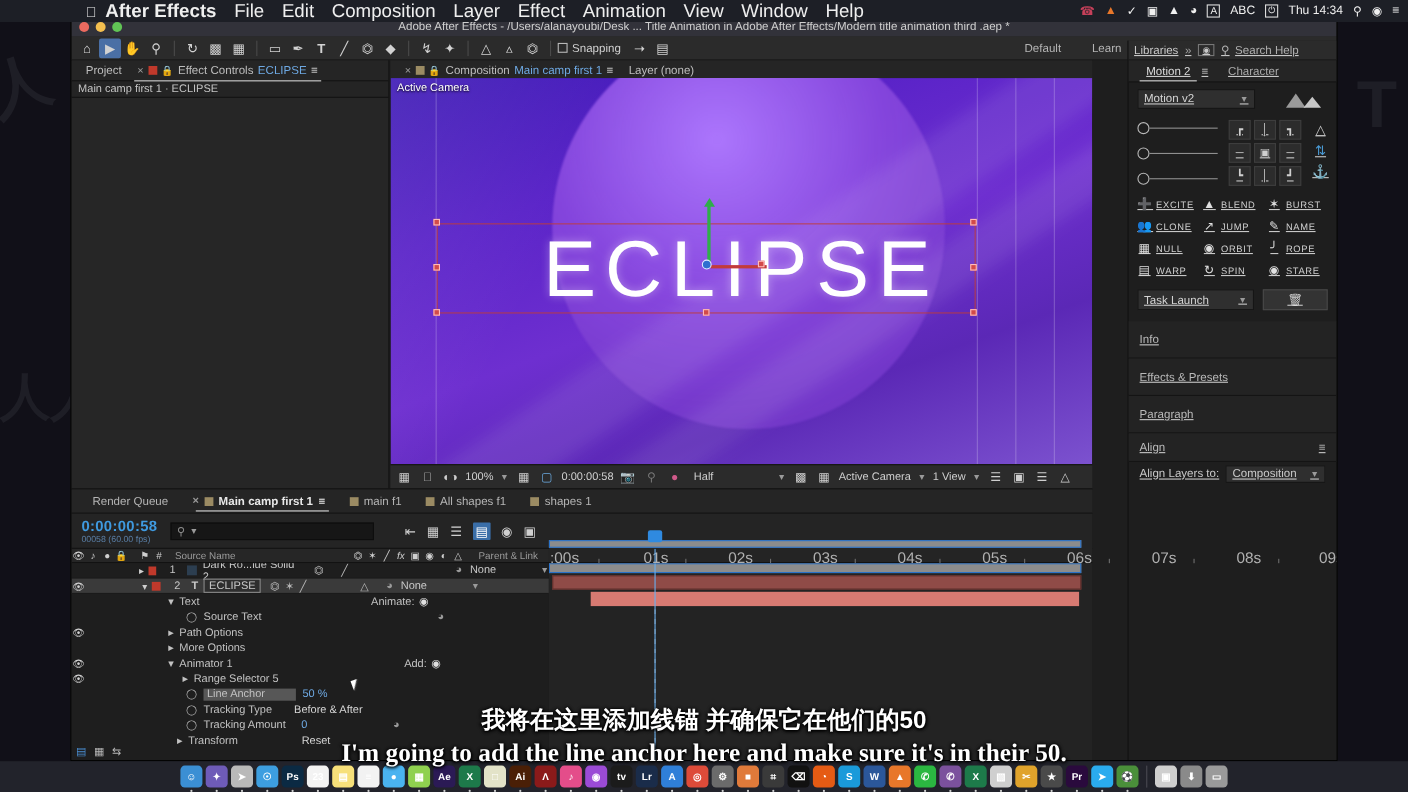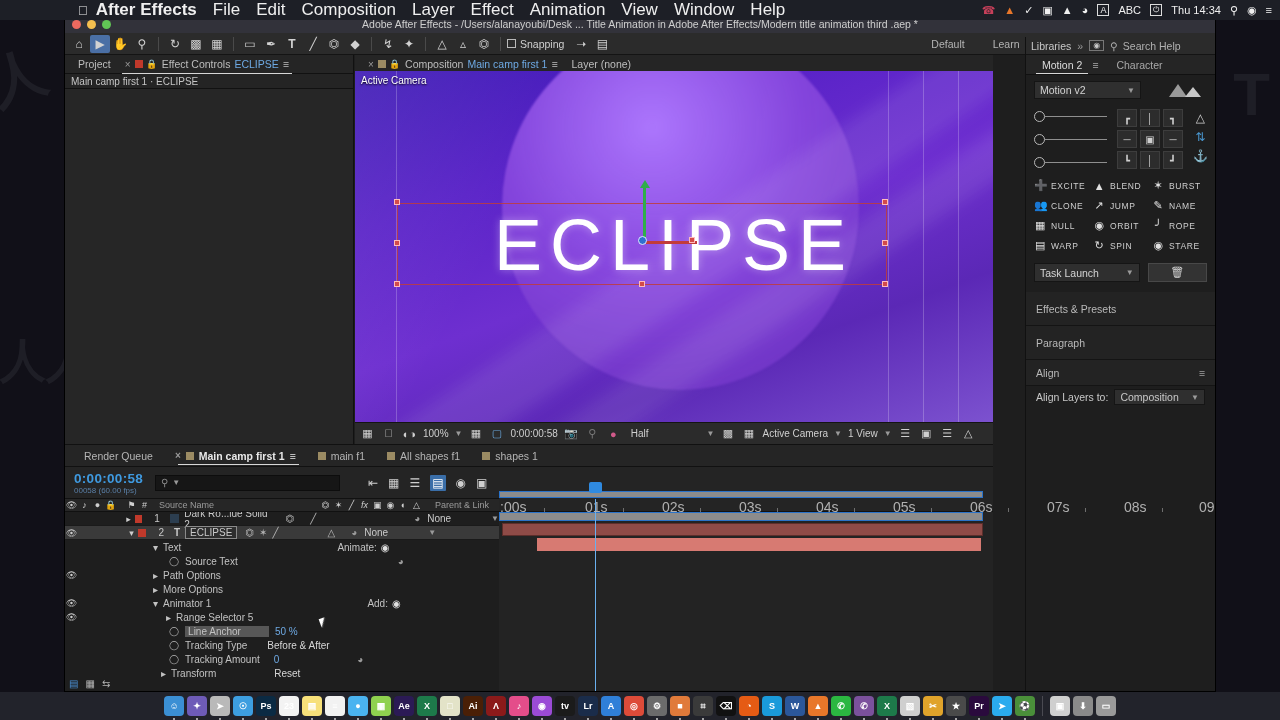--- a/index.html
+++ b/index.html
@@ -105,31 +105,31 @@
   .comp-bottom{ position:absolute; left:0; right:0; bottom:0; height:22px;
                 background:#2b2b2b; border-top:1px solid #141414;
                 display:flex; align-items:center; gap:6px; padding:0 5px; font-size:10px;}
   .cb-ic{ width:15px;height:14px;display:flex;align-items:center;justify-content:center;
           color:#cfcfcf; font-size:11px;}
   .cb-val{ color:#cfcfcf; }
   .chev{ font-size:8px; color:#9a9a9a; }
 
   
   .rightcol{ position:absolute; right:0; top:22px; width:190px; bottom:0;
-             background:#1e1e1e; border-left:1px solid #111; }
+             background:#1e1e1e; border-left:1px solid #111;text-decoration:underline; }
   .rc-top{ height:18px; background:#2b2b2b; display:flex; align-items:center;
            gap:6px; padding:0 5px; border-bottom:1px solid #141414; font-size:10.5px;}
   .search-help{ flex:1; display:flex; align-items:center; gap:5px; color:#b0b0b0; }
   .rc-tabs{ height:20px; background:#252525; display:flex; align-items:flex-end;
             gap:2px; padding-left:8px; border-bottom:1px solid #111;}
   .rc-tab{ font-size:10.5px; color:#a9a9a9; padding:0 8px 3px; position:relative;}
   .rc-tab.sel{ color:#dcdcdc; }
   .rc-tab.sel::after{content:'';position:absolute;left:2px;right:2px;bottom:0;height:1px;background:#d7d7d7;}
   .motion-body{ padding:6px 8px 0; }
-  .mv-row{ display:flex; align-items:center; gap:26px; }
+  .mv-row{ display:flex; gap:26px; }
   .mv-select{ width:110px; height:18px; background:#2f2f2f; border:1px solid #151515;
               display:flex; align-items:center; justify-content:space-between;
               padding:0 5px; font-size:10.5px; color:#d4d4d4;}
   .mtn-icon{ display:flex; gap:2px; align-items:flex-end; }
   .sliders{ margin-top:10px; display:flex; gap:10px; }
   .slider-col{ display:flex; flex-direction:column; gap:12px; padding-top:2px;}
   .srow{ display:flex; align-items:center; }
   .knob{ width:11px;height:11px;border-radius:50%;border:1px solid #b8b8b8;}
   .strack{ width:62px; height:1px; background:#8f8f8f; }
   .grid3{ display:grid; grid-template-columns:repeat(3,20px); grid-gap:3px; }
@@ -552,20 +552,23 @@
             <span class="chev">▼</span>
           </div>
           <div class="tl-del">
               <span>🗑</span>
             </div>
         </div>
       </div>
 
       <div style="margin-top:10px;">
         <div class="acc">
+            <span>Info</span>
+          </div>
+        <div class="acc">
             <span>Effects &amp; Presets</span>
           </div>
         <div class="acc">
             <span>Paragraph</span>
           </div>
         <div class="acc" style="height:26px;">
           <span>Align</span>
           <span class="ham">≡</span>
         </div>
         <div class="align-foot">
@@ -782,20 +785,24 @@
       <div style="position:absolute;left:4px;bottom:2px;display:flex;gap:7px;">
         <span style="color:#4a8fd4;font-size:10px;">▤</span>
         <span style="color:#b5b5b5;font-size:10px;">▦</span>
         <span style="color:#b5b5b5;font-size:10px;">⇆</span>
       </div>
     </div>
   </div>
 
   <div class="cursor" style="left:320px;top:618px;"></div>
 
+  <div class="subs">
+    <div class="sub-cn">我将在这里添加线锚 并确保它在他们的50</div>
+    <div class="sub-en">I'm going to add the line anchor here and make sure it's in their 50.</div>
+  </div>
 
   <div class="dock">
       <div class="dapp run" style="background: rgb(59, 143, 212);">☺</div>
       <div class="dapp run" style="background: rgb(110, 91, 184);">✦</div>
       <div class="dapp run" style="background: rgb(185, 185, 185);">➤</div>
       <div class="dapp run" style="background: rgb(61, 158, 224);">☉</div>
       <div class="dapp run" style="background: rgb(11, 42, 67);">Ps</div>
       <div class="dapp run" style="background: rgb(243, 243, 243);">23</div>
       <div class="dapp run" style="background: rgb(247, 224, 122);">▤</div>
       <div class="dapp run" style="background: rgb(242, 242, 242);">≡</div>

